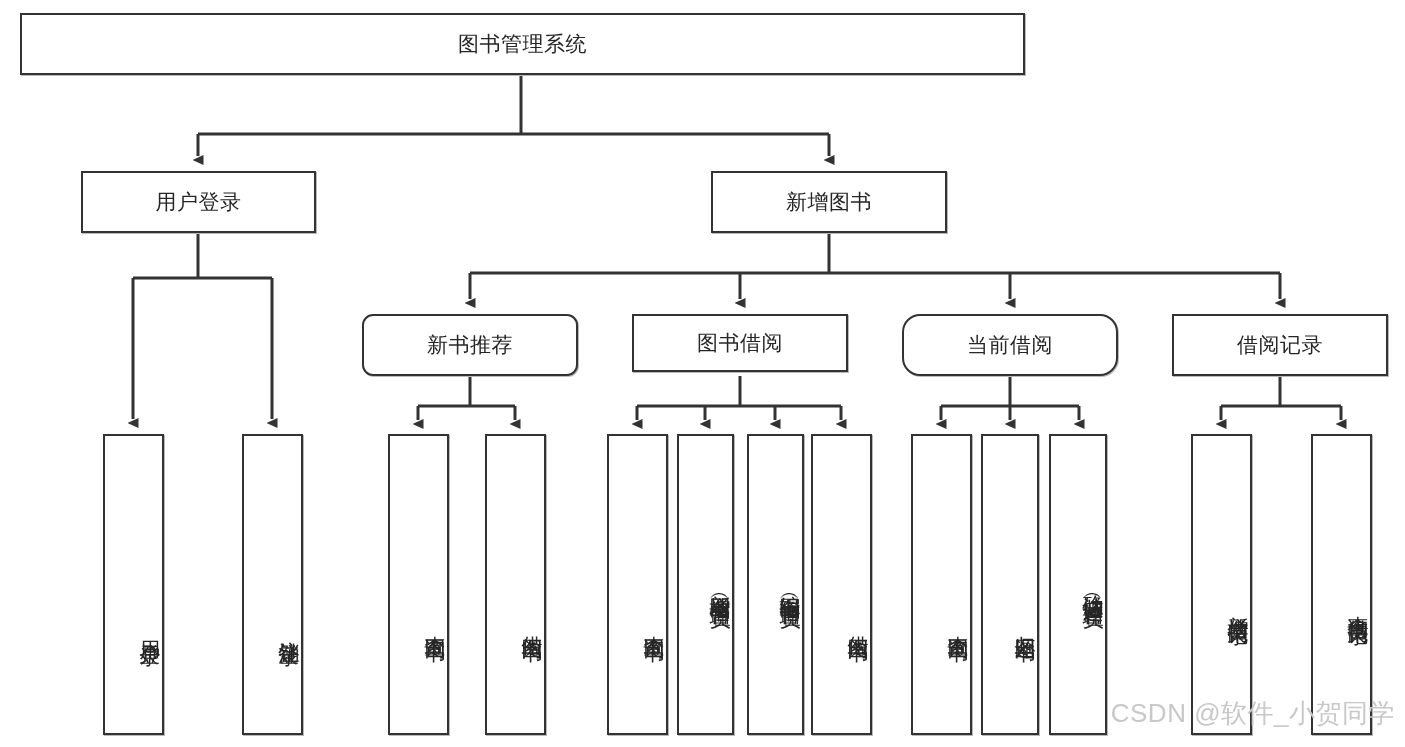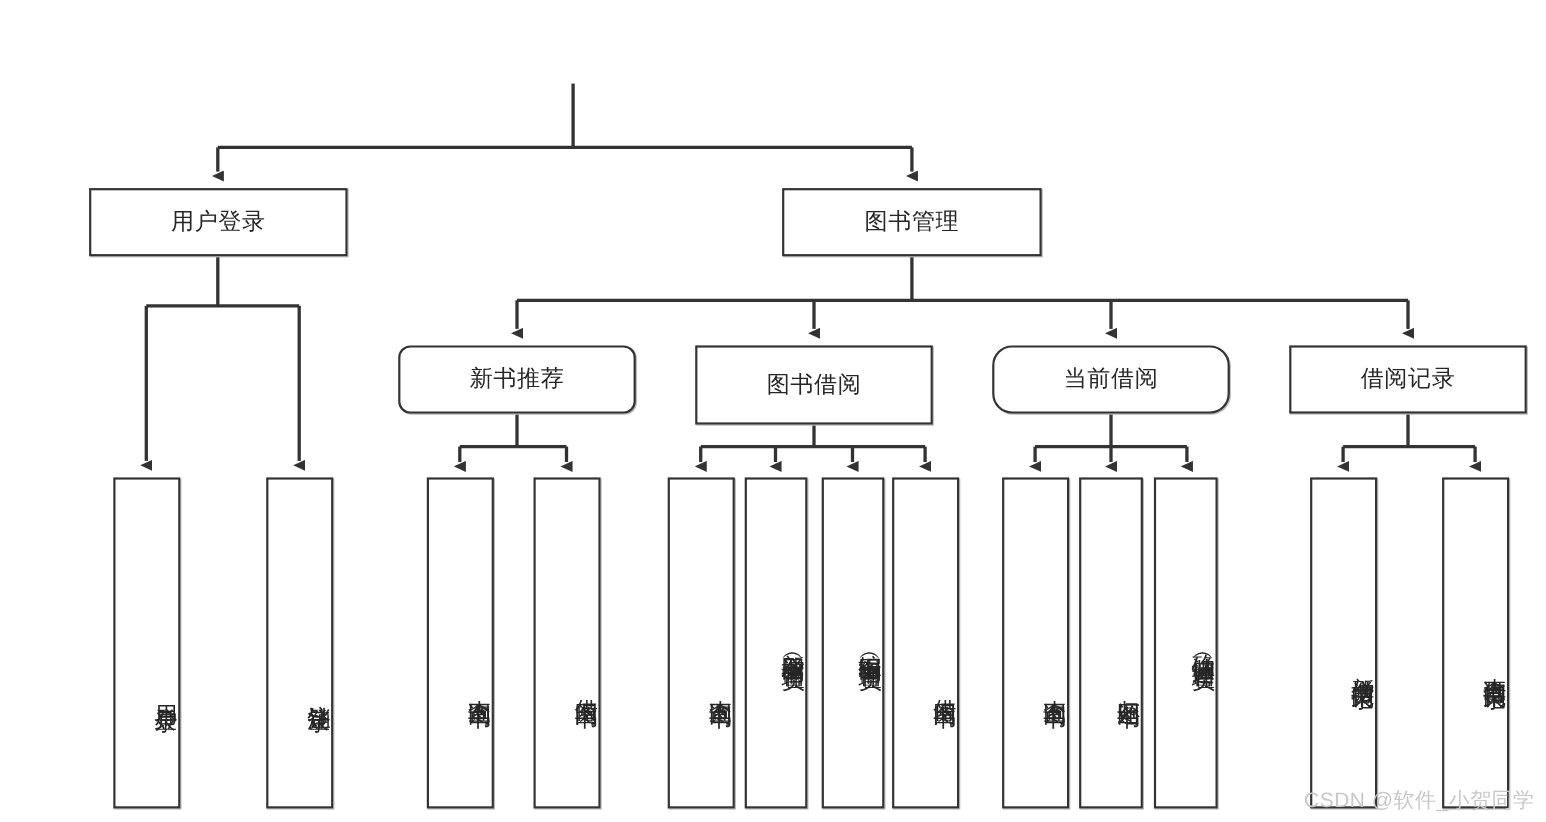--- a/index.html
+++ b/index.html
@@ -52,22 +52,22 @@
   }
   .node.vert.tall {
     padding-top: 4px;
   }
   .node-label {
     display: block;
   }
   .watermark {
     position: absolute;
     right: 10px;
-    bottom: 6px;
-    font-size: 19px;
+    bottom: 16px;
+    font-size: 26px;
     color: #c8c8c8;
     letter-spacing: 0.5px;
     white-space: nowrap;
     user-select: none;
   }
 </style>
 </head>
 <body>
 
 <div id="canvas">
@@ -116,32 +116,35 @@
       <path d="M1010,406 L1010,420" marker-end="url(#arrow)"></path>
       <path d="M1079,406 L1079,420" marker-end="url(#arrow)"></path>
 
       <path d="M1280,376 L1280,406"></path>
       <path d="M1221,406 L1341,406"></path>
       <path d="M1221,406 L1221,420" marker-end="url(#arrow)"></path>
       <path d="M1341,406 L1341,420" marker-end="url(#arrow)"></path>
     </g>
   </svg>
 
+  <div class="node horiz" style="left:20px; top:13px; width:1005px; height:62px;">
+    <span class="node-label">图书管理系统</span>
+  </div>
 
   <div class="node horiz" style="left:81px; top:171px; width:235px; height:62px;">
     <span class="node-label">用户登录</span>
   </div>
   <div class="node horiz" style="left:711px; top:171px; width:236px; height:62px;">
-    <span class="node-label">图书管理</span>
+    <span class="node-label">新增图书</span>
   </div>
 
   <div class="node horiz" style="left:362px; top:314px; width:216px; height:62px;border-radius:11px;">
     <span class="node-label">新书推荐</span>
   </div>
-  <div class="node horiz" style="left:632px; top:314px; width:216px; height:72px;">
+  <div class="node horiz" style="left:632px; top:314px; width:216px; height:58px;">
     <span class="node-label">图书借阅</span>
   </div>
   <div class="node horiz" style="left:902px; top:314px; width:216px; height:62px;border-radius:18px;">
     <span class="node-label">当前借阅</span>
   </div>
   <div class="node horiz" style="left:1172px; top:314px; width:216px; height:62px;">
     <span class="node-label">借阅记录</span>
   </div>
 
   <div class="node vert" style="left:103px; top:434px; width:61px; height:301px; padding-top:86px;">

